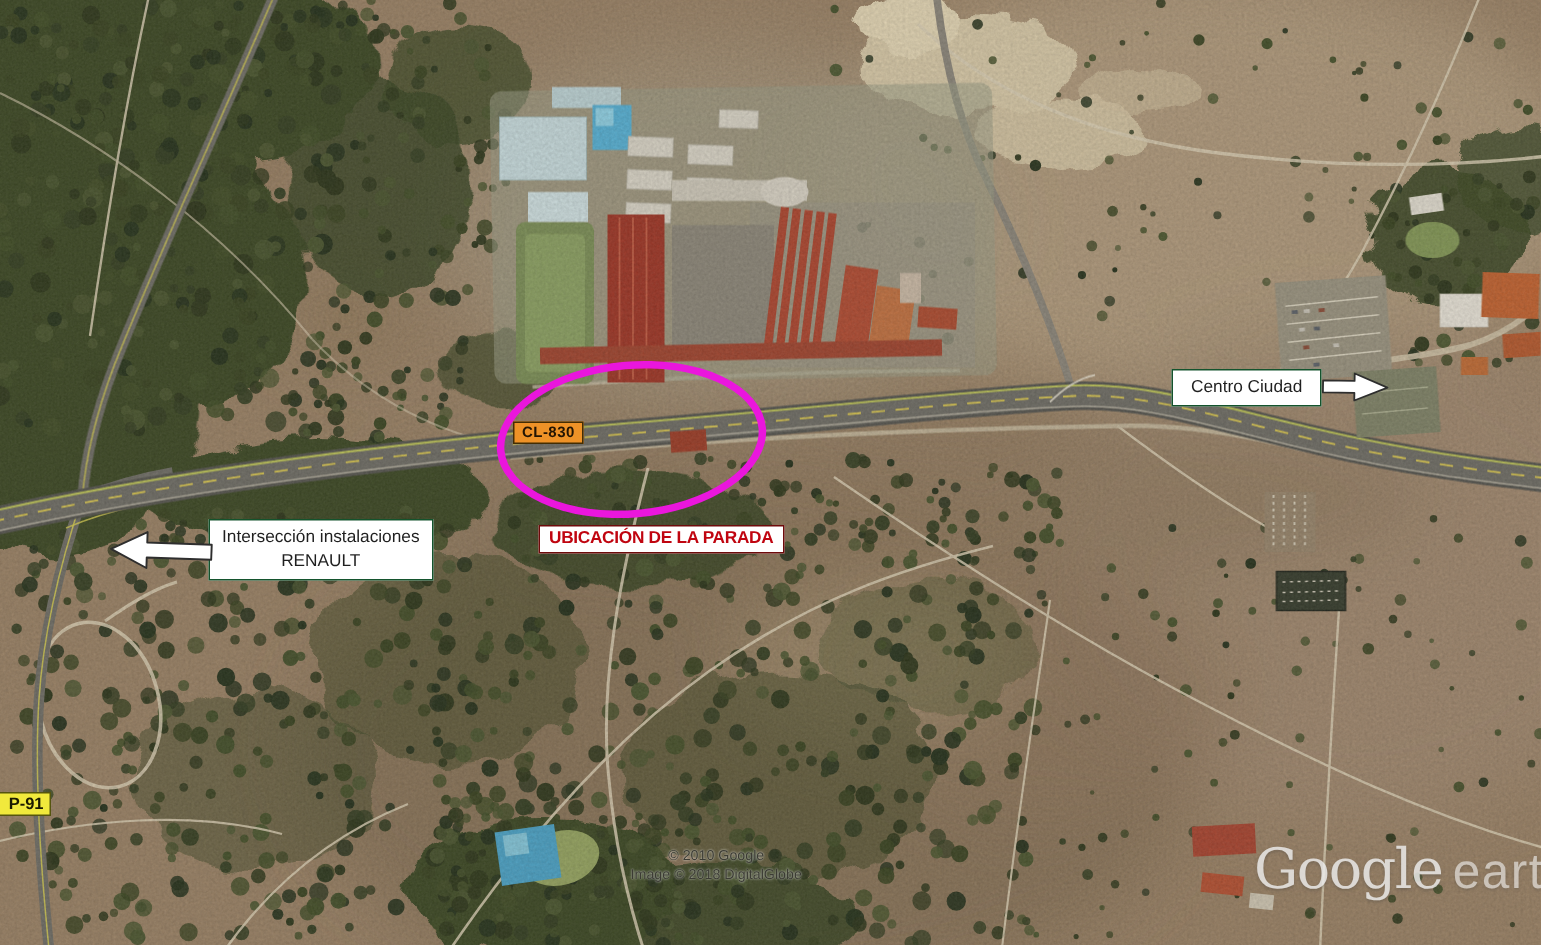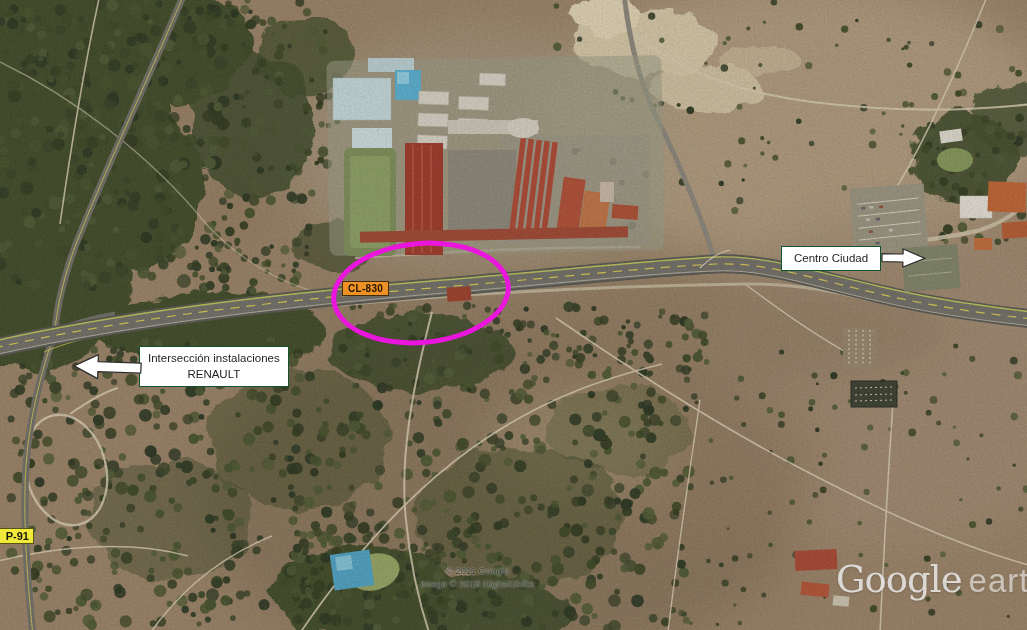--- a/index.html
+++ b/index.html
@@ -1784,36 +1784,37 @@
 
     <rect x="0" y="0" width="1027" height="630" filter="url(#noiseDark)" opacity=".22"></rect>
     <rect x="0" y="0" width="1027" height="630" filter="url(#noiseLight)" opacity=".14"></rect>
   </svg>
 
   <div class="hl-ellipse"></div>
 
   <div class="badge cl610">CL-830</div>
   <div class="badge p91">P-91</div>
 
+  <div class="parada">UBICACIÓN DE LA PARADA</div>
 
   <div class="callout renault">
     <div>Intersección instalaciones</div>
     <div>RENAULT</div>
   </div>
   <svg class="arrow left" width="70" height="30" viewBox="0 0 70 30">
     <polygon points="2,15 26,3 26,10 69,10 69,20 26,20 26,27" fill="#ffffff" stroke="#2e2e2e" stroke-width="1.3" stroke-linejoin="round"></polygon>
   </svg>
 
   <div class="callout centro">Centro Ciudad</div>
   <svg class="arrow right" width="46" height="22" viewBox="0 0 46 22">
     <polygon points="44,11 22,2 22,7 1,7 1,15 22,15 22,20" fill="#ffffff" stroke="#2e2e2e" stroke-width="1.2" stroke-linejoin="round"></polygon>
   </svg>
 
   <div class="credits">
-    <div>© 2011 Google</div>
+    <div>© 2010 Google</div>
     <div>Image © 2018 DigitalGlobe</div>
   </div>
 
   <div class="ge-logo">
     <span class="brand">Google</span><span class="suffix">earth</span>
   </div>
 
 </div>
 
 </body></html>

